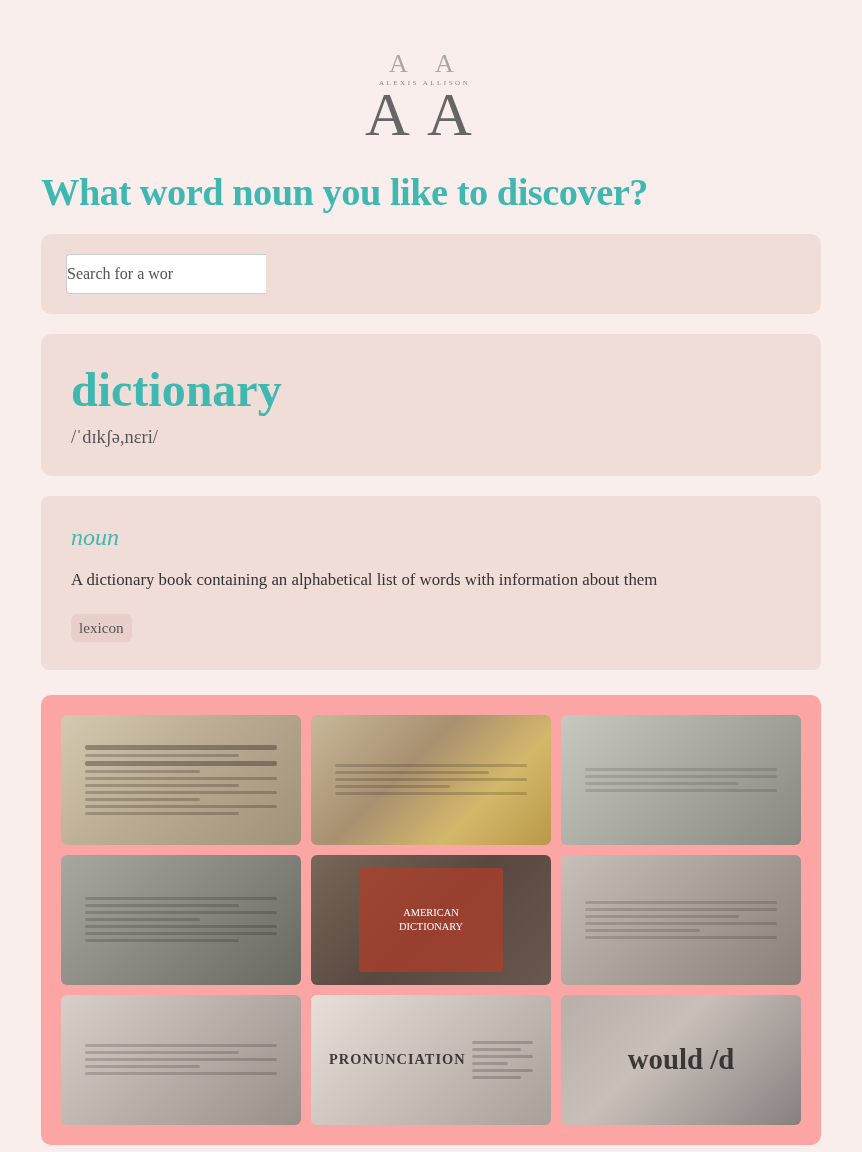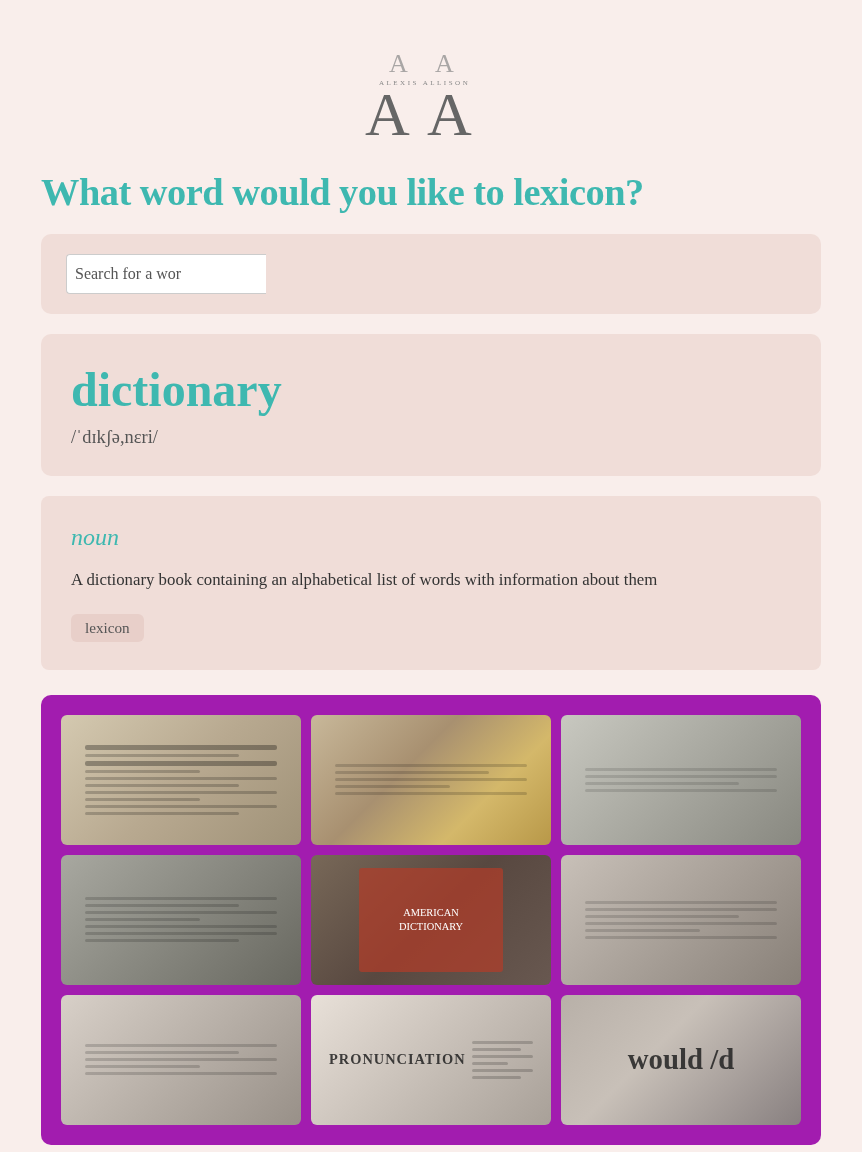--- a/index.html
+++ b/index.html
@@ -51,21 +51,21 @@
       max-width: 780px;
       margin-bottom: 20px;
       display: flex;
       align-items: center;
       gap: 0;
     }
 
     .search-input {
       border: 1px solid #ccc;
       border-right: none;
-      padding: 10px 8px;
+      padding: 10px 0;
       font-size: 1rem;
       font-family: Georgia, serif;
       width: 200px;
       background: #fff;
       border-radius: 4px 0 0 4px;
       outline: none;
       color: #555;
     }
 
     .search-button {
@@ -133,29 +133,29 @@
 
     .synonyms {
       display: flex;
       gap: 10px;
       flex-wrap: wrap;
     }
 
     .synonym-tag {
       background-color: #e8cfc9;
       border-radius: 6px;
-      padding: 5px 14px;
+      padding: 5px 8px;
       font-family: Georgia, serif;
       font-size: 0.95rem;
       color: #555;
     }
 
     
     .image-grid-container {
-      background-color: #a21caf;
+      background-color: #fca5a5;
       border-radius: 10px;
       padding: 20px;
       width: 100%;
       max-width: 780px;
       margin-bottom: 25px;
     }
 
     .image-grid {
       display: grid;
       grid-template-columns: repeat(3, 1fr);
@@ -247,21 +247,21 @@
     <text x="38" y="42" class="logo-text-top" style="fill:#888;font-family:Georgia,serif;font-size:26px;font-weight:normal;opacity:0.7">A</text>
     <text x="84" y="42" class="logo-text-top" style="fill:#888;font-family:Georgia,serif;font-size:26px;font-weight:normal;opacity:0.7">A</text>
 
     <text x="28" y="55" style="fill:#888;font-family:Georgia,serif;font-size:7px;letter-spacing:2.5px">ALEXIS ALLISON</text>
 
     <text x="14" y="105" style="fill:#666;font-family:Georgia,serif;font-size:62px;font-weight:normal">A</text>
     <text x="76" y="105" style="fill:#666;font-family:Georgia,serif;font-size:62px;font-weight:normal">A</text>
   </svg>
 </div>
 
-<h1 class="main-heading">What word would you like to lexicon?</h1>
+<h1 class="main-heading">What word noun you like to discover?</h1>
 
 <div class="search-container">
   <input type="text" class="search-input" value="Search for a wor" placeholder="Search for a wor" style="">
 </div>
 
 <div class="word-card">
   <div class="word-title">dictionary</div>
   <div class="word-phonetic">/ˈdɪkʃə,nɛri/</div>
 </div>
 

